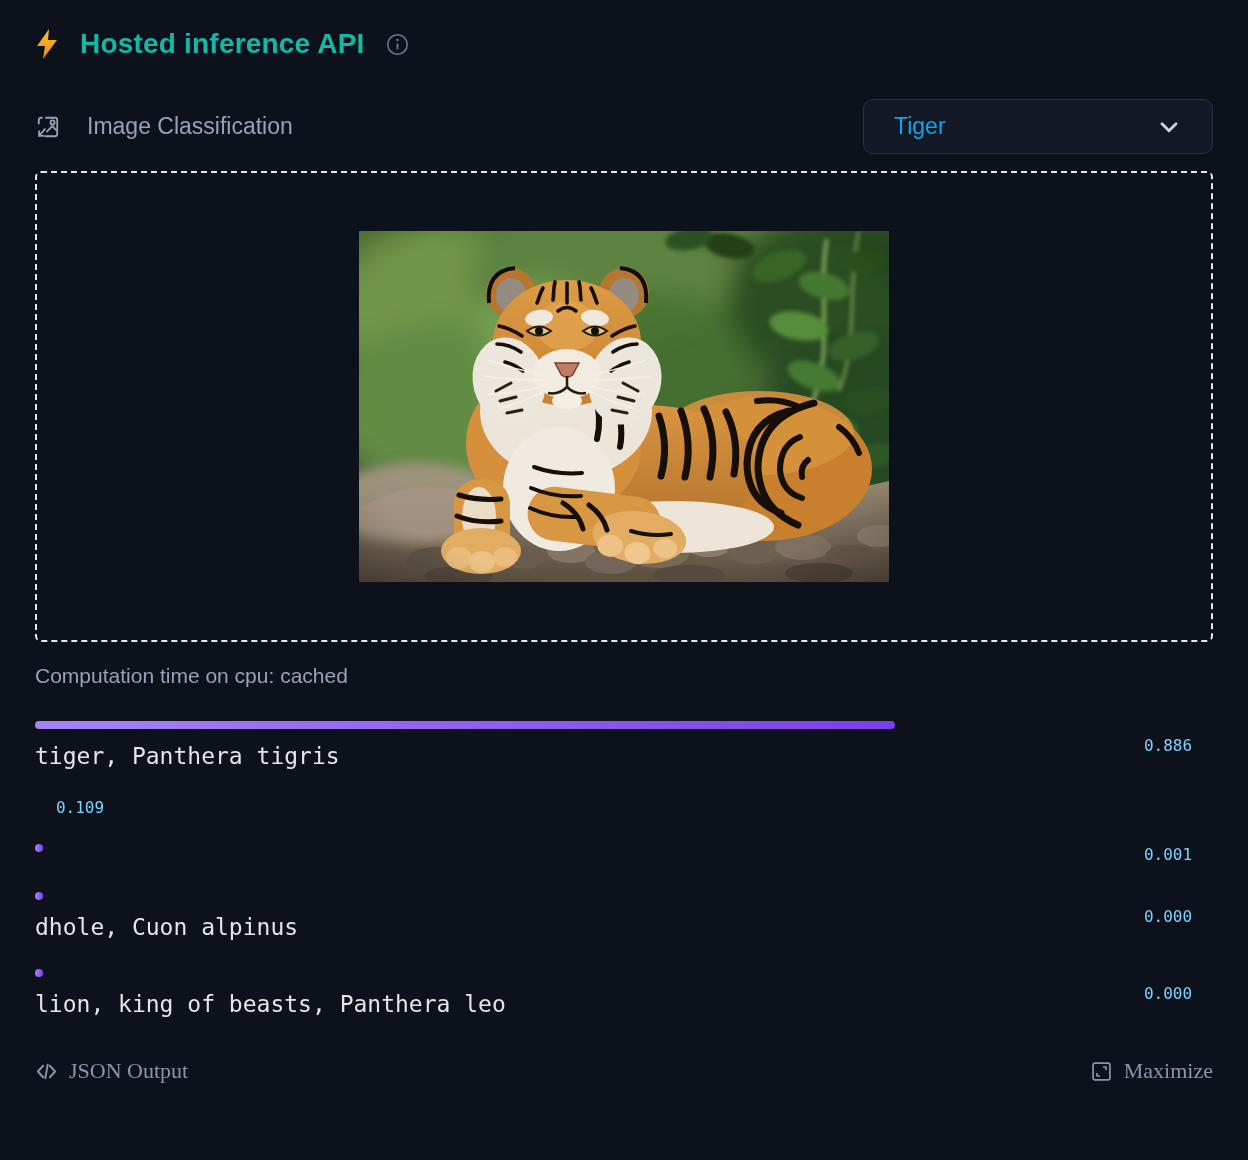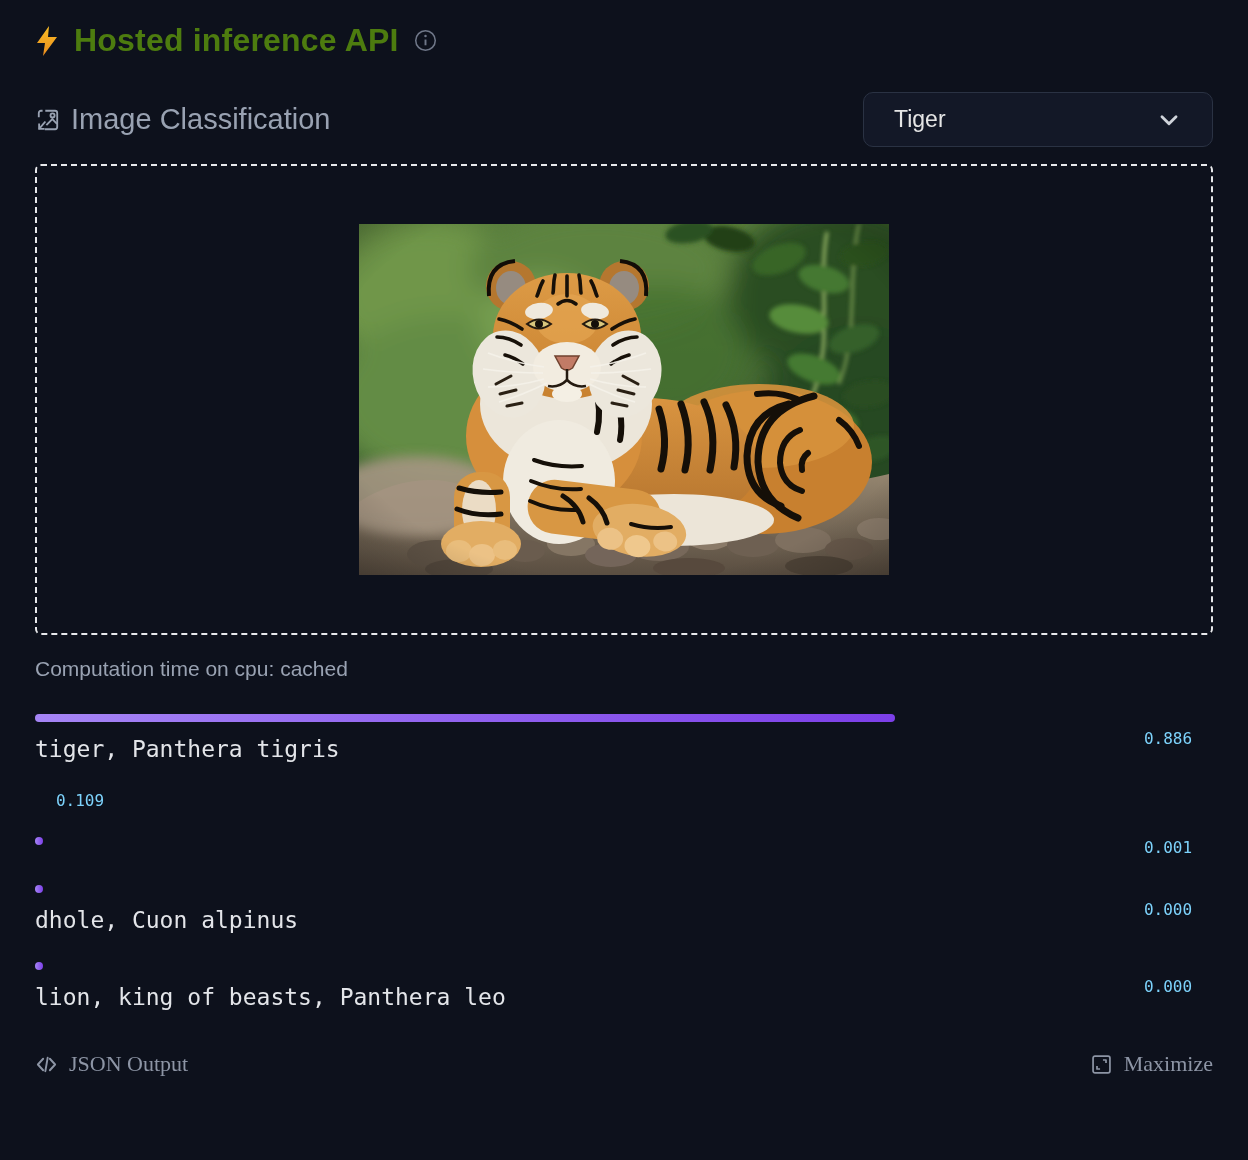--- a/index.html
+++ b/index.html
@@ -9,31 +9,31 @@
     background: #0d111c;
     color: #e4e6e9;
     font-family: "Liberation Sans", sans-serif;
     overflow: hidden;
   }
   .widget { padding: 18px 35px 24px; height: 100%; overflow: hidden; }
 
   
   .hdr { display:flex; align-items:center; gap:13px; margin-top:2px; }
   .hdr .bolt { width:24px; height:32px; display:flex; align-items:center; }
-  .hdr h1 { margin:2px; font-size:32px; font-weight:700; color:#4d7c0f; letter-spacing:.2px; }
+  .hdr h1 { margin:8px; font-size:28px; font-weight:700; color:#14b8a6; letter-spacing:.2px; }
   .hdr .info { width:23px; height:23px; color:#6f7788; display:flex; cursor:pointer; }
 
   
   .task-row { display:flex; justify-content:space-between; align-items:center; margin-top:31px; }
-  .task-left { display:flex; align-items:center; gap:10px; color:#99a2b2; font-size:29px; }
+  .task-left { display:flex; align-items:center; gap:26px; color:#99a2b2; font-size:23px; }
   .task-left .ticon { width:26px; height:26px; color:#99a2b2; display:flex; }
   .select {
     width:350px; height:55px; background:#131827; border:1px solid #2a3243;
     border-radius:10px; display:flex; align-items:center; justify-content:space-between;
-    padding:0 30px; color:#e5e5e5; font-size:23px; cursor:pointer;
+    padding:0 30px; color:#0ea5e9; font-size:23px; cursor:pointer;
     font-family:"Liberation Sans", sans-serif;
   }
   .select .chev { width:26px; height:26px; color:#cfd3da; display:flex; }
 
   
   .dropzone {
     margin-top:17px; height:471px;
     border:2px dashed #e7e8eb; border-radius:6px;
     display:flex; align-items:center; justify-content:center;
     cursor:pointer;

